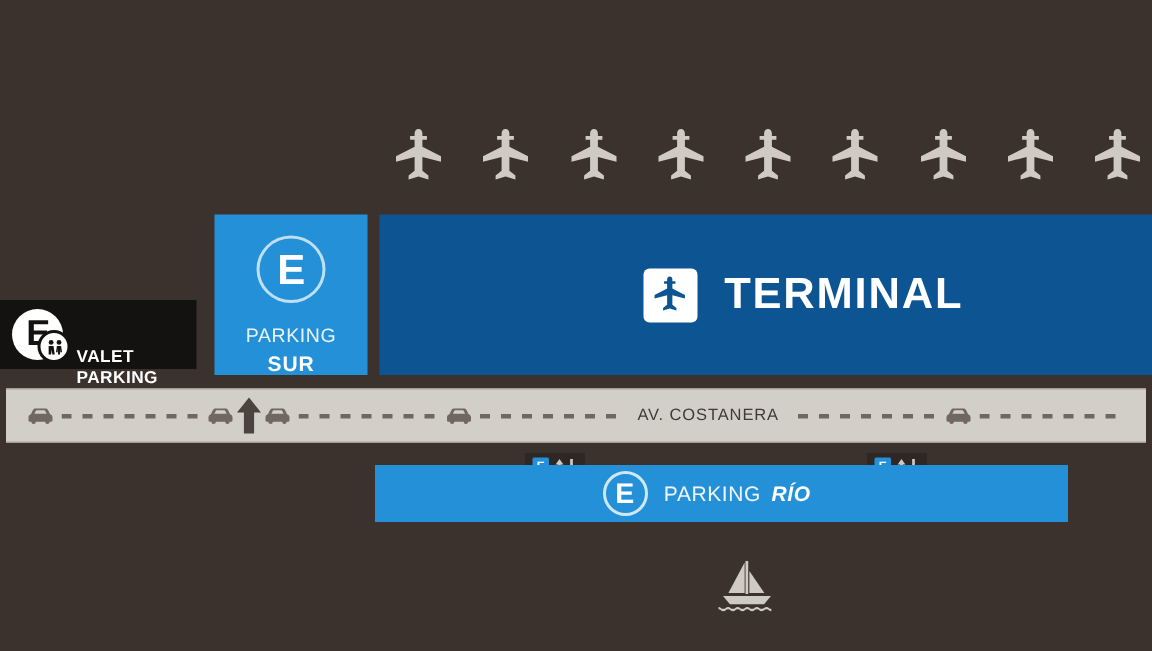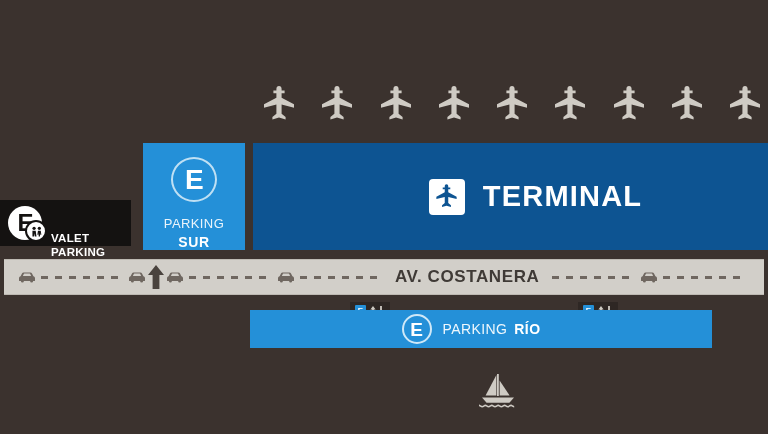--- a/index.html
+++ b/index.html
@@ -208,22 +208,22 @@
     background-image: linear-gradient(to right, #6f6760 0 7px, transparent 7px 14px);
     background-size: 14px 3px;
     background-repeat: repeat-x;
     margin: 0 5px;
   }
   .car-ico { width: 18px; height: 12px; flex: 0 0 auto; display: block; }
   .up-arrow { width: 20px; height: 26px; flex: 0 0 auto; display: block; }
   .avenue-name {
     flex: 0 0 auto;
     color: #3f3a36;
-    font-size: 17px;
-    font-weight: bold;
+    font-size: 11px;
+    font-weight: normal;
     letter-spacing: 0.6px;
     padding: 0 8px;
     white-space: nowrap;
   }
 
   
   .rio-box {
     position: absolute;
     left: 250px;
     top: 310px;
@@ -261,20 +261,21 @@
     color: #eef7fd;
     font-size: 14px;
     letter-spacing: 0.4px;
   }
   .rio-sub {
     margin-left: 7px;
     color: #ffffff;
     font-size: 14px;
     font-weight: bold;
     letter-spacing: 0.4px;
+    font-style: italic;
   }
 
   
   .entry-tab {
     position: absolute;
     top: 302px;
     width: 40px;
     height: 16px;
     background: #2e2724;
     display: flex;

